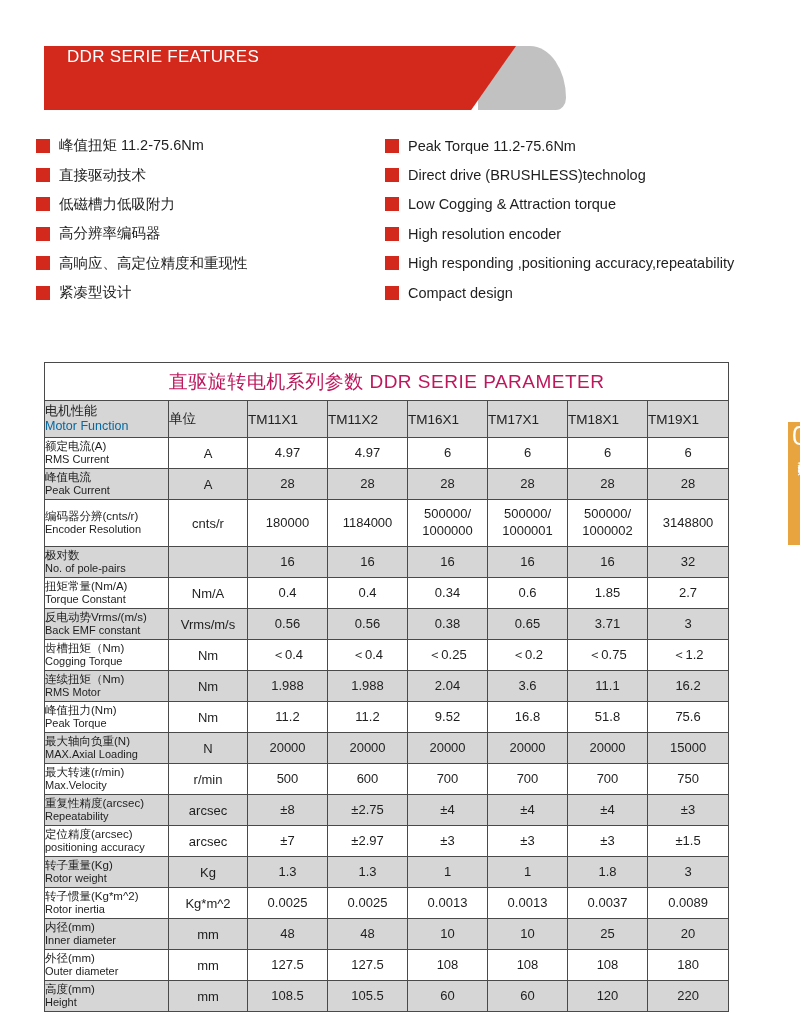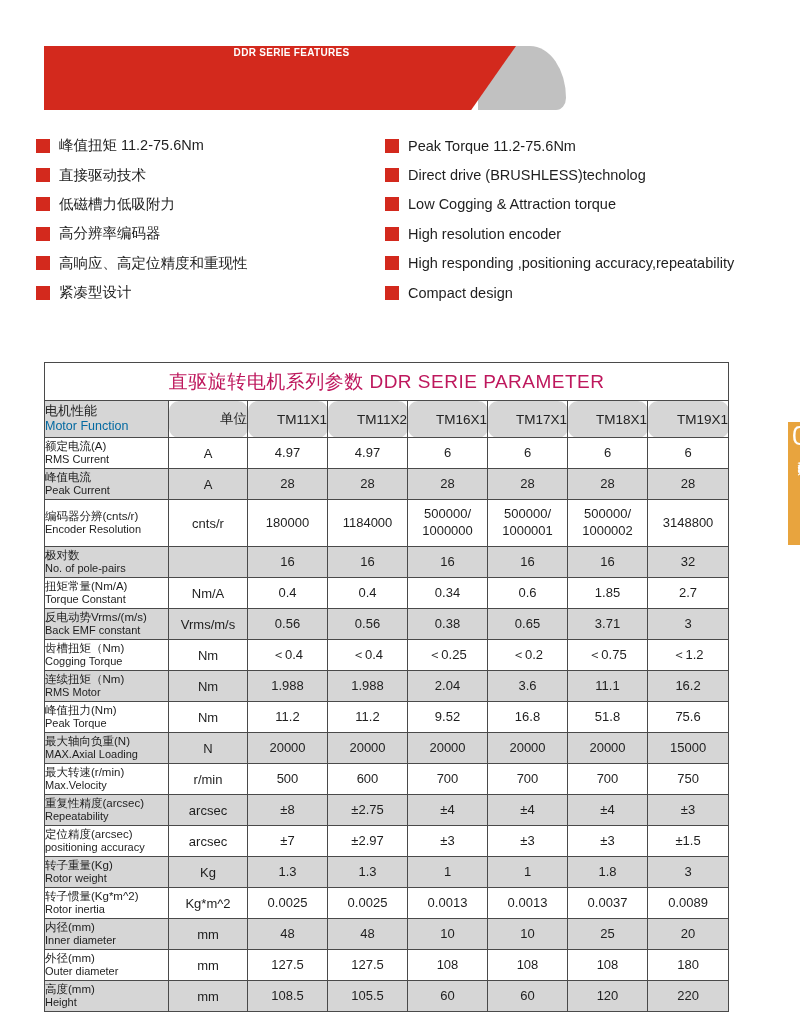--- a/index.html
+++ b/index.html
@@ -19,23 +19,22 @@
     background:#d3291d;
     clip-path:polygon(0 0,100% 0,90.5% 100%,0 100%);
     color:#ffffff;
     padding:0;
   }
   .banner-title-cn{
     font-size:28px;font-weight:bold;letter-spacing:1px;
     margin:7px 0 0 22px;line-height:1.1;
   }
   .banner-title-en{
-    font-size:10px;font-weight:bold;letter-spacing:.3px;
+    font-size:17px;font-weight:normal;letter-spacing:.3px;
     margin:1px 0 0 23px;
-    text-align:center;
   }
   
   .features-col{position:absolute;top:131px;}
   .features-col.left{left:36px;width:330px;}
   .features-col.right{left:385px;width:390px;}
   .feature-item{
     display:flex;align-items:center;height:29.4px;
   }
   .bullet{
     width:14px;height:14px;background:#d3291d;flex:0 0 14px;margin-right:9px;
@@ -53,21 +52,21 @@
     vertical-align:middle;
   }
   .tbl-title{
     height:37px;text-align:center;font-size:19px;color:#be185d;
     letter-spacing:.5px;
   }
   tr.hdr td{height:36px;background:#d6d6d6;}
   .hdr-label{padding:2px 4px 2px 6px;}
   .hdr-cn{font-size:13px;line-height:1.25;color:#222;}
   .hdr-en{font-size:12.5px;line-height:1.25;color:#0369a1;}
-  .hdr-unit,.hdr-model{text-align:right;font-size:13.5px;color:#222;border-radius:10px;}
+  .hdr-unit,.hdr-model{text-align:left;font-size:13.5px;color:#222;}
   tr.data-row td{height:30px;}
   tr.data-row.tall td{height:46px;}
   tr.data-row.gray td{background:#d6d6d6;}
   td.lbl{padding:2px 3px 2px 6px;}
   .lbl-cn{font-size:11.5px;line-height:1.25;color:#1e1e1e;white-space:nowrap;}
   .lbl-en{font-size:11px;line-height:1.25;color:#1e1e1e;white-space:nowrap;}
   td.unit,td.val{text-align:center;font-size:13px;color:#1e1e1e;}
   td.val{line-height:1.3;}
   
   .side-tab{

